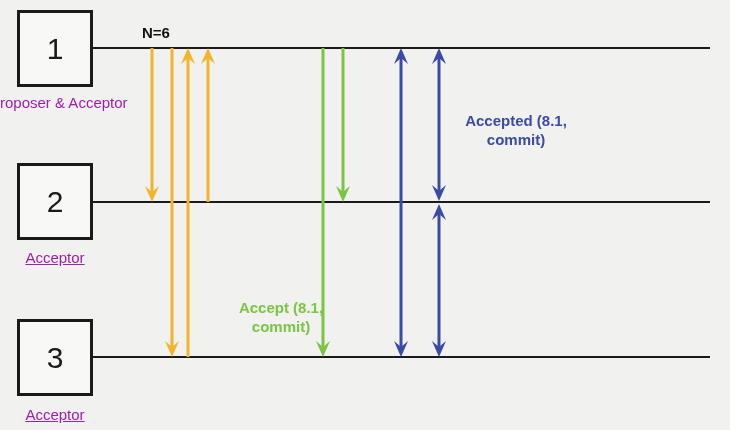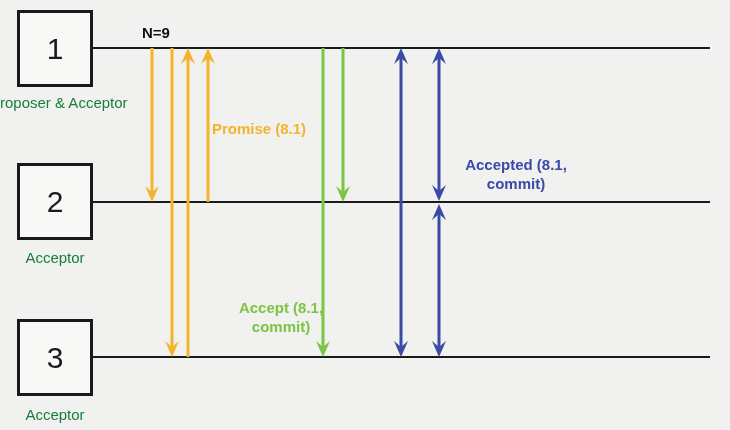--- a/index.html
+++ b/index.html
@@ -10,30 +10,30 @@
   }
   .layer{position:absolute;left:0;top:0;}
   .node{
     position:absolute;left:17px;width:70px;height:71px;
     border:3px solid var(--line,#1A1A1A);
     background:var(--box,#F8F8F6);
     display:flex;align-items:center;justify-content:center;
     font-size:30px;color:#1A1A1A;z-index:2;
   }
   .role{
-    position:absolute;font-size:15px;color:#15803d;white-space:nowrap;z-index:2;
+    position:absolute;font-size:15px;color:#a21caf;white-space:nowrap;z-index:2;
   }
-  .role.centered{transform:translateX(-50%);}
+  .role.centered{transform:translateX(-50%);text-decoration:underline;}
   .msg{
     position:absolute;font-weight:bold;font-size:15px;line-height:19px;
     white-space:pre-line;text-align:center;transform:translateX(-50%);z-index:3;
   }
   .msg.yellow{color:var(--yellow,#F2B42C);}
   .msg.green{color:var(--green,#7CC444);}
-  .msg.blue{color:var(--blue,#3B4AA6);margin-top:44px;}
+  .msg.blue{color:var(--blue,#3B4AA6);}
   .nlabel{
     position:absolute;left:142px;top:24px;font-weight:bold;font-size:15px;
     color:#111111;z-index:3;
   }
 </style>
 </head>
 <body>
 
 <div class="canvas" style="--bg: #F1F1EF; --box: #F8F8F6; --line: #1A1A1A; --yellow: #F2B42C; --green: #7CC444; --blue: #3B4AA6;">
 
@@ -90,23 +90,22 @@
   <div class="node" style="top:163px">
     <span>2</span>
   </div>
   <div class="role centered" style="left:55px;top:249px">Acceptor</div>
 
   <div class="node" style="top:319px">
     <span>3</span>
   </div>
   <div class="role centered" style="left:55px;top:406px">Acceptor</div>
 
-  <div class="nlabel">N=9</div>
+  <div class="nlabel">N=6</div>
 
-  <div class="msg yellow" style="left:259px;top:119px">Promise (8.1)</div>
 
 
   <div class="msg green" style="left:281px;top:298px">Accept (8.1,
 commit)</div>
 
   <div class="msg blue" style="left:516px;top:111px">Accepted (8.1,
 commit)</div>
 
 </div>
 

